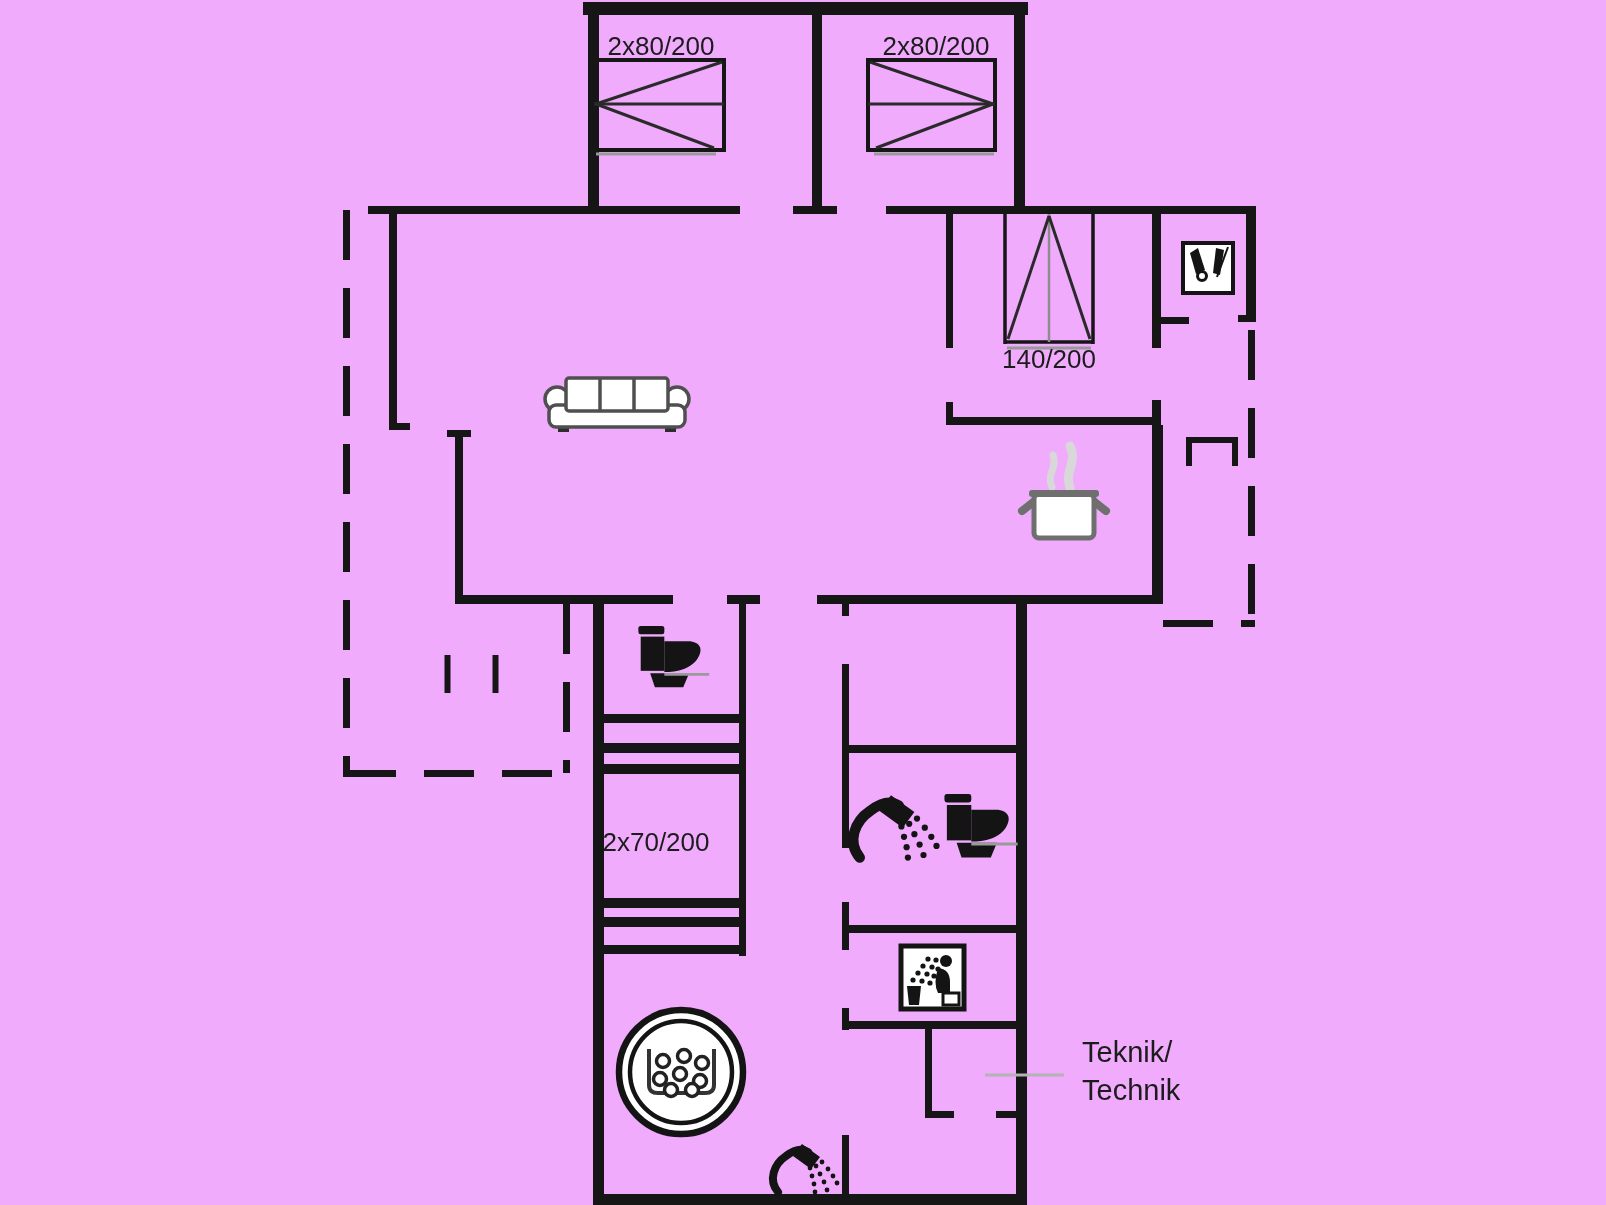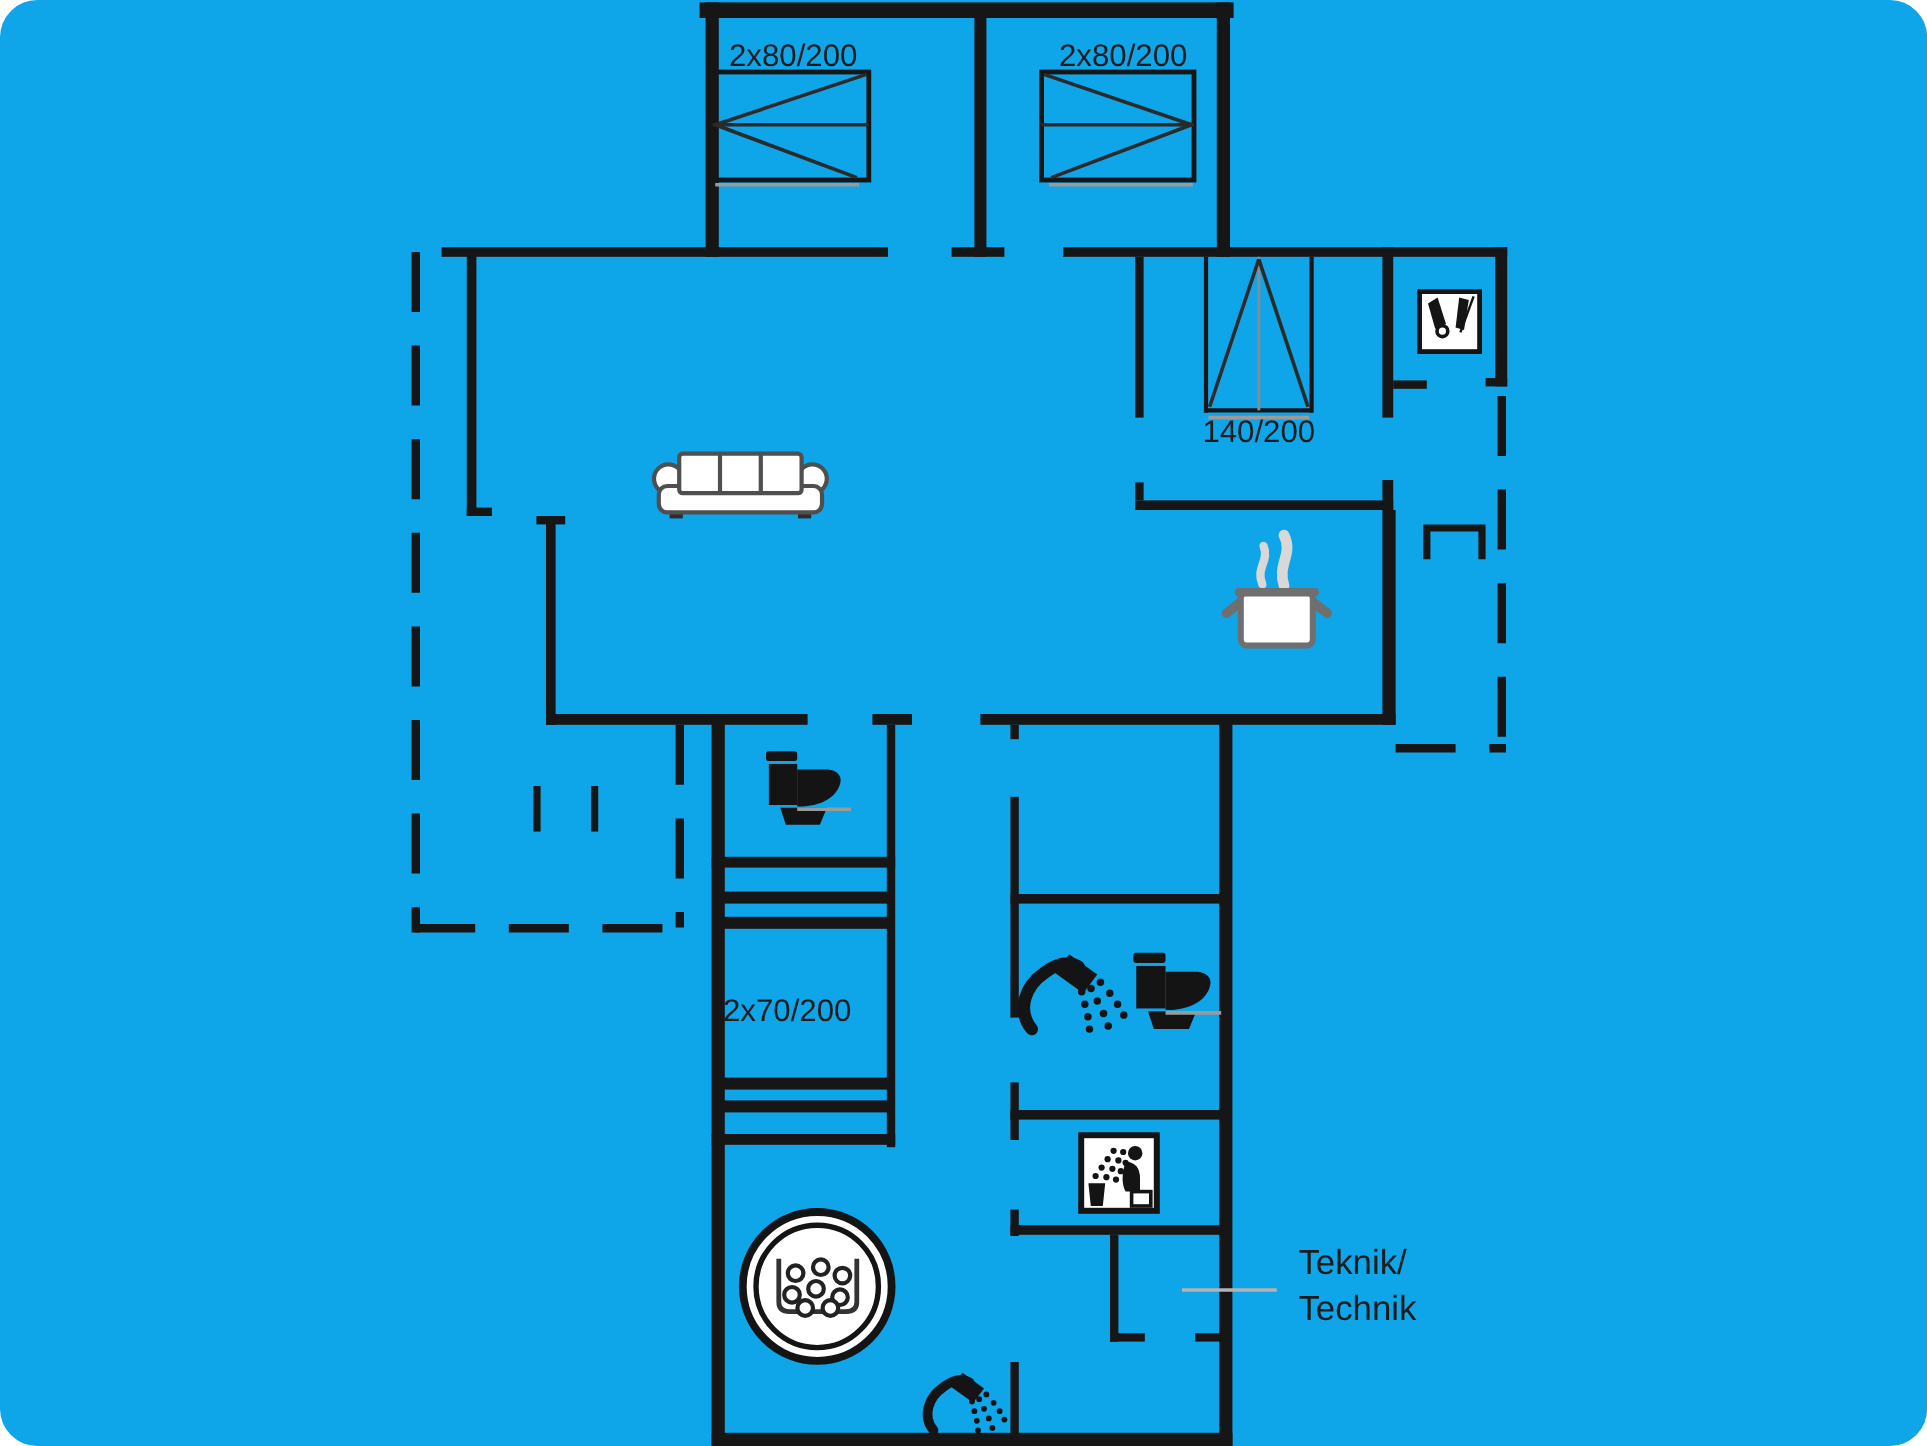--- a/index.html
+++ b/index.html
@@ -1,17 +1,17 @@
 <!DOCTYPE html>
 <html><head>
 <meta charset="utf-8">
 <style>
   html,body{margin:0;padding:0;background:#ffffff;}
-  .stage{position:relative;width:1606px;height:1205px;background:#0ea5e9;overflow:hidden;
-         font-family:"Liberation Sans", sans-serif;border-radius:31px;}
+  .stage{position:relative;width:1606px;height:1205px;background:#f0abfc;overflow:hidden;
+         font-family:"Liberation Sans", sans-serif;}
   svg{position:absolute;left:0;top:0;}
   .wall{fill:#161616;}
   .dash{stroke:#161616;stroke-width:7;stroke-dasharray:50 28;fill:none;}
   .dim-label{font-family:"Liberation Sans",sans-serif;font-size:26px;fill:#1c1c1c;}
   .note-label{font-family:"Liberation Sans",sans-serif;font-size:29px;fill:#1c1c1c;}
   .bedline{stroke:#2a2a2a;stroke-width:3;fill:none;}
   .bedframe{stroke:#161616;stroke-width:4;fill:none;}
   .shadow{stroke:#9a9a9a;stroke-width:3;}
   .gray-fix{stroke:#4f4f4f;stroke-width:3.5;fill:#ffffff;}
 </style>

